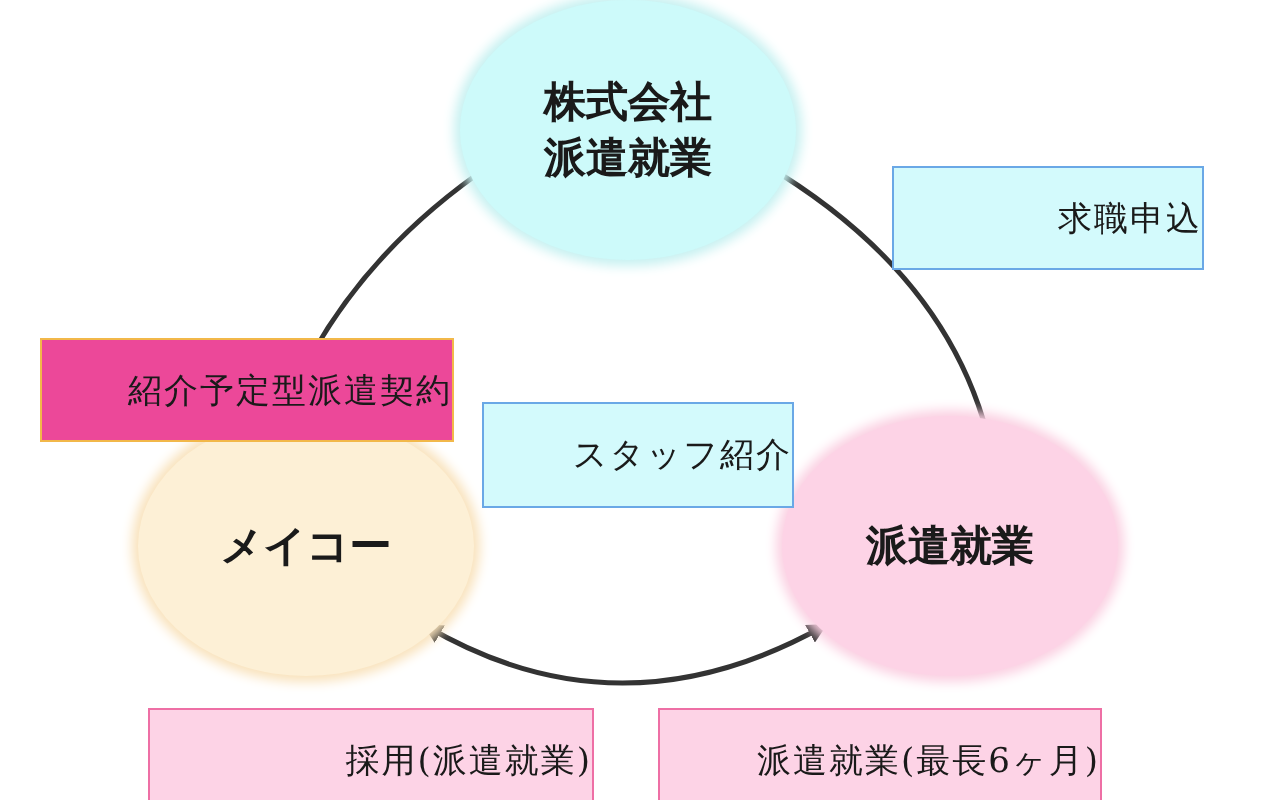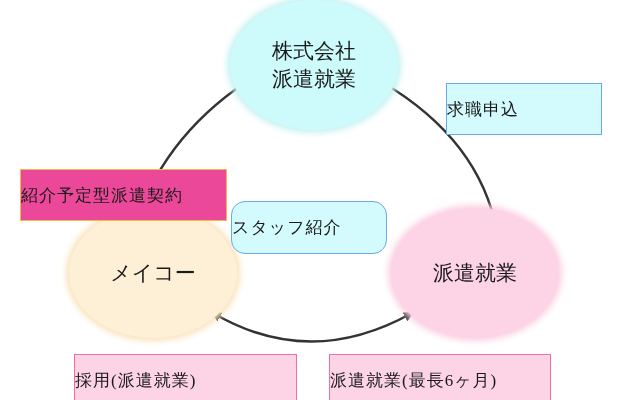--- a/index.html
+++ b/index.html
@@ -23,20 +23,21 @@
     }
     .node {
       position: absolute;
       border-radius: 50%;
       display: flex;
       align-items: center;
       justify-content: center;
       color: #1a1a1a;
       font-size: 21px;
       line-height: 28px;
+      font-weight: bold;
     }
     .node-top {
       left: 230px; top: 0px; width: 168px; height: 130px;
       background: #cdfafa;
       box-shadow: 0 0 6px 3px #c6f1f1;
     }
     .node-left {
       left: 69px; top: 208px; width: 168px; height: 130px;
       background: #fdf0d6;
       box-shadow: 0 0 6px 3px #f9e2bb;
@@ -45,42 +46,41 @@
       left: 391px; top: 208px; width: 168px; height: 130px;
       background: #fdd3e6;
       box-shadow: 0 0 6px 3px #fbd0e2;
     }
     .node .lines span { display: block; }
     .label {
       position: absolute;
       box-sizing: border-box;
       display: flex;
       align-items: center;
-      justify-content: flex-start;
+      justify-content: flex-end;
       font-size: 17px;
       color: #1a1a1a;
       letter-spacing: 1px;
       white-space: nowrap;
-      font-family: Liberation Serif, serif;
     }
     .lbl-blue {
       background: #d3fafc;
       border: 1.5px solid #6aa8e6;
     }
     .lbl-orange {
       background: #ec4899;
       border: 1.5px solid #f2b84a;
     }
     .lbl-pink {
       background: #fdd3e6;
       border: 1.5px solid #ee6fa5;
     }
     .lbl-kyushoku { left: 446px; top: 83px; width: 156px; height: 52px; }
     .lbl-shokai-yotei { left: 20px; top: 169px; width: 207px; height: 52px; }
-    .lbl-staff-shokai { left: 231px; top: 201px; width: 156px; height: 53px; border-radius: 14px; }
+    .lbl-staff-shokai { left: 241px; top: 201px; width: 156px; height: 53px; }
     .lbl-saiyo { left: 74px; top: 354px; width: 223px; height: 52px; }
     .lbl-haken { left: 329px; top: 354px; width: 222px; height: 52px; }
   </style>
 </head>
 <body>
 
 <div class="stage">
 
   <svg class="arrows" viewBox="0 0 640 400">
     <defs>

